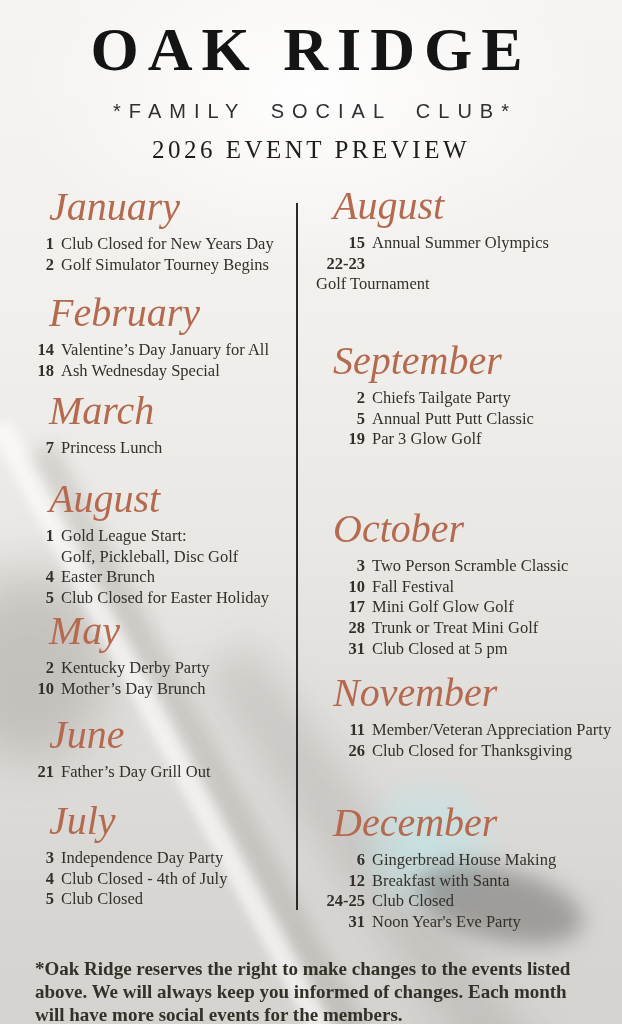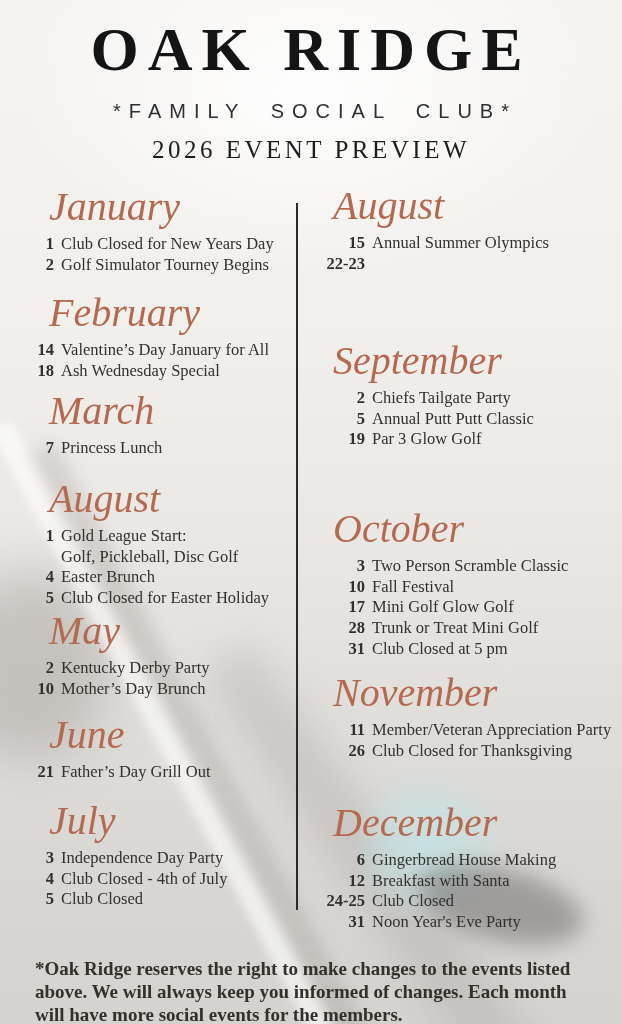--- a/index.html
+++ b/index.html
@@ -221,20 +221,21 @@
   </div>
 </div>
   <div class="column col-right">
   <div class="month">
     <div class="month-heading">August</div>
     <div class="rows">
           <div class="date">15</div>
           <div class="etext">Annual Summer Olympics</div>
           <div class="date">22-23</div>
           <div class="date"></div>
+          <div class="etext">Golf Tournament</div>
         </div>
   </div>
 
   <div class="month">
     <div class="month-heading">September</div>
     <div class="rows">
           <div class="date">2</div>
           <div class="etext">Chiefs Tailgate Party</div>
           <div class="date">5</div>
           <div class="etext">Annual Putt Putt Classic</div>

